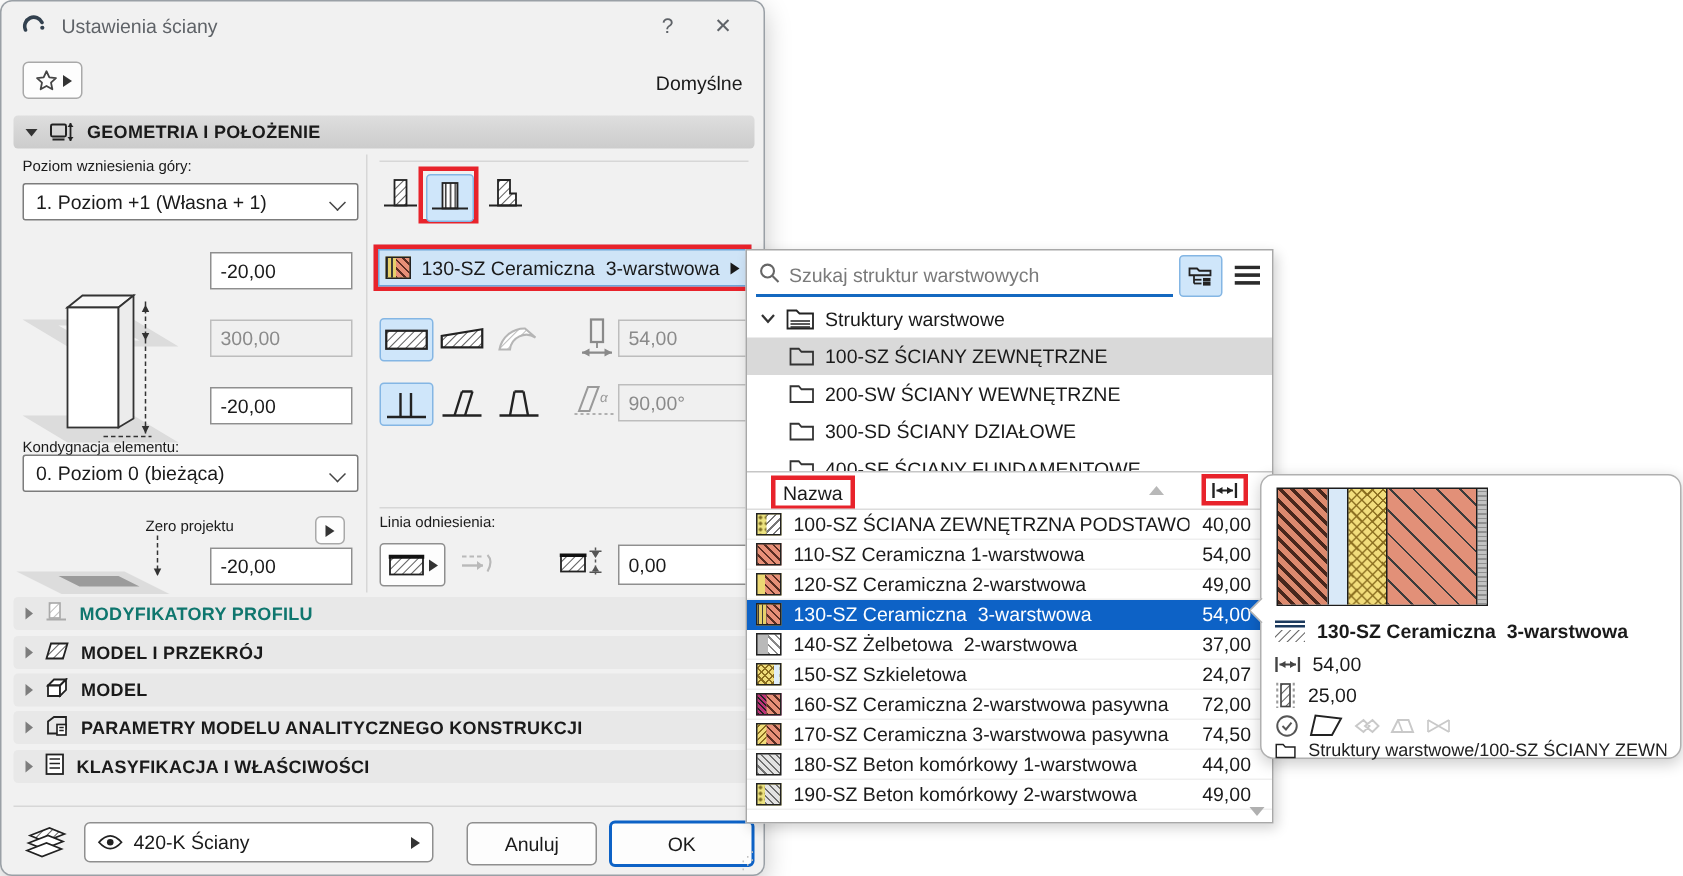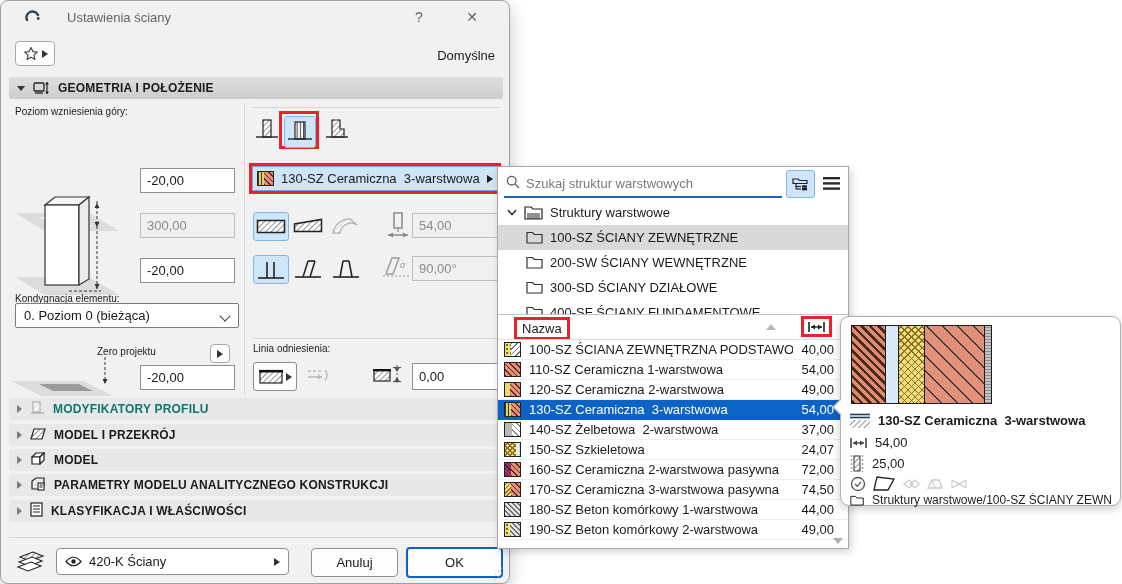--- a/index.html
+++ b/index.html
@@ -12,21 +12,21 @@
   .field{position:absolute;background:#fff;border:1px solid #8f8f8f;display:flex;align-items:center;padding:0 6px;font-size:13px;}
   .field.dis{background:#f0f0f0;border-color:#bdbdbd;color:#8a8a8a;text-align:right;}
   .select{position:absolute;background:#fff;border:1px solid #7c7c7c;border-radius:2px;display:flex;align-items:center;padding:0 8px;font-size:13px;}
   .select .chev{position:absolute;right:9px;top:8px;}
   .lbl{position:absolute;font-size:10px;white-space:pre;}
   .hr{position:absolute;height:1px;background:#d7d7d7;}
   .vr{position:absolute;width:1px;background:#d7d7d7;}
   
   .dialog{position:absolute;left:0;top:0;width:510px;height:584px;background:#f1f1f1;
           border:1px solid #9aa0a6;border-radius:8px;box-shadow:0 6px 18px rgba(0,0,0,.22);z-index:1;box-sizing:border-box;}
-  .titlebar{position:absolute;left:0;top:0;right:0;height:32px;display:flex;align-items:center;padding:0 24px;gap:27px;box-sizing:border-box;}
+  .titlebar{position:absolute;left:0;top:0;right:0;height:32px;display:flex;align-items:center;padding:0 14px;gap:11px;box-sizing:border-box;}
   .title-text{color:#5f6368;font-size:13px;flex:0 0 auto;}
   .tb-spacer{flex:1;}
   .tb-btn{width:26px;height:22px;display:flex;align-items:center;justify-content:center;color:#5f6368;font-size:14px;}
   .fav-btn{position:absolute;left:14px;top:40px;width:38px;height:23px;background:#fdfdfd;border:1px solid #a9a9a9;border-radius:4px;
            display:flex;align-items:center;justify-content:center;gap:3px;}
   .defaults{position:absolute;right:14px;top:47px;font-size:13px;}
   .sec-hdr{position:absolute;left:8px;width:494px;height:22px;border-radius:3px;display:flex;align-items:center;gap:8px;padding:0 4px 0 8px;box-sizing:border-box;}
   .sec-hdr .t{font-weight:bold;font-size:12px;letter-spacing:.2px;}
   .sec-geo{top:76px;background:linear-gradient(#dedede,#cccccc);}
   .sec-col{background:#e8e8e8;}
@@ -161,20 +161,24 @@
     <svg width="17" height="15" viewBox="0 0 17 15">
         <rect x="1" y="2" width="10" height="8" rx="1" fill="none" stroke="#222" stroke-width="1.3"></rect>
         <line x1="2" y1="12" x2="10" y2="12" stroke="#222" stroke-width="1.3"></line>
         <line x1="14" y1="1" x2="14" y2="13" stroke="#222" stroke-width="1.2"></line>
         <path d="M14,1 l-2,2.6 h4 Z M14,13 l-2,-2.6 h4 Z" fill="#222"></path>
       </svg>
     <span class="t">GEOMETRIA I POŁOŻENIE</span>
   </div>
 
   <div class="lbl" style="left:14px;top:105px">Poziom wzniesienia góry:</div>
+  <div class="select" style="left:14px;top:121px;width:206px;height:23px">
+    <span>1. Poziom +1 (Własna + 1)</span>
+    <span class="chev"></span>
+  </div>
 
   <svg width="126" height="128" viewBox="0 0 126 128" style="position:absolute;left:8px;top:178px">
     <polygon points="6,34 80,34 110,52 36,52" fill="#dcdcdc"></polygon>
     <polygon points="30,38 66,38 84,48 48,48" fill="#f4f4f4"></polygon>
     <polygon points="6,98 80,98 110,116 36,116" fill="#dcdcdc"></polygon>
     <polygon points="36,26 46,18 80,18 70,26" fill="#f7f7f7" stroke="#333" stroke-width="1.2"></polygon>
     <rect x="36" y="26" width="34" height="80" fill="#ffffff" stroke="#333" stroke-width="1.2"></rect>
     <polygon points="70,26 80,18 80,100 70,106" fill="#ececec" stroke="#333" stroke-width="1.2"></polygon>
     <line x1="88" y1="22" x2="88" y2="50" stroke="#333" stroke-width="1" stroke-dasharray="3,2"></line>
     <path d="M88,24 l-2.5,5 h5 Z M88,48 l-2.5,-5 h5 Z" fill="#333"></path>

